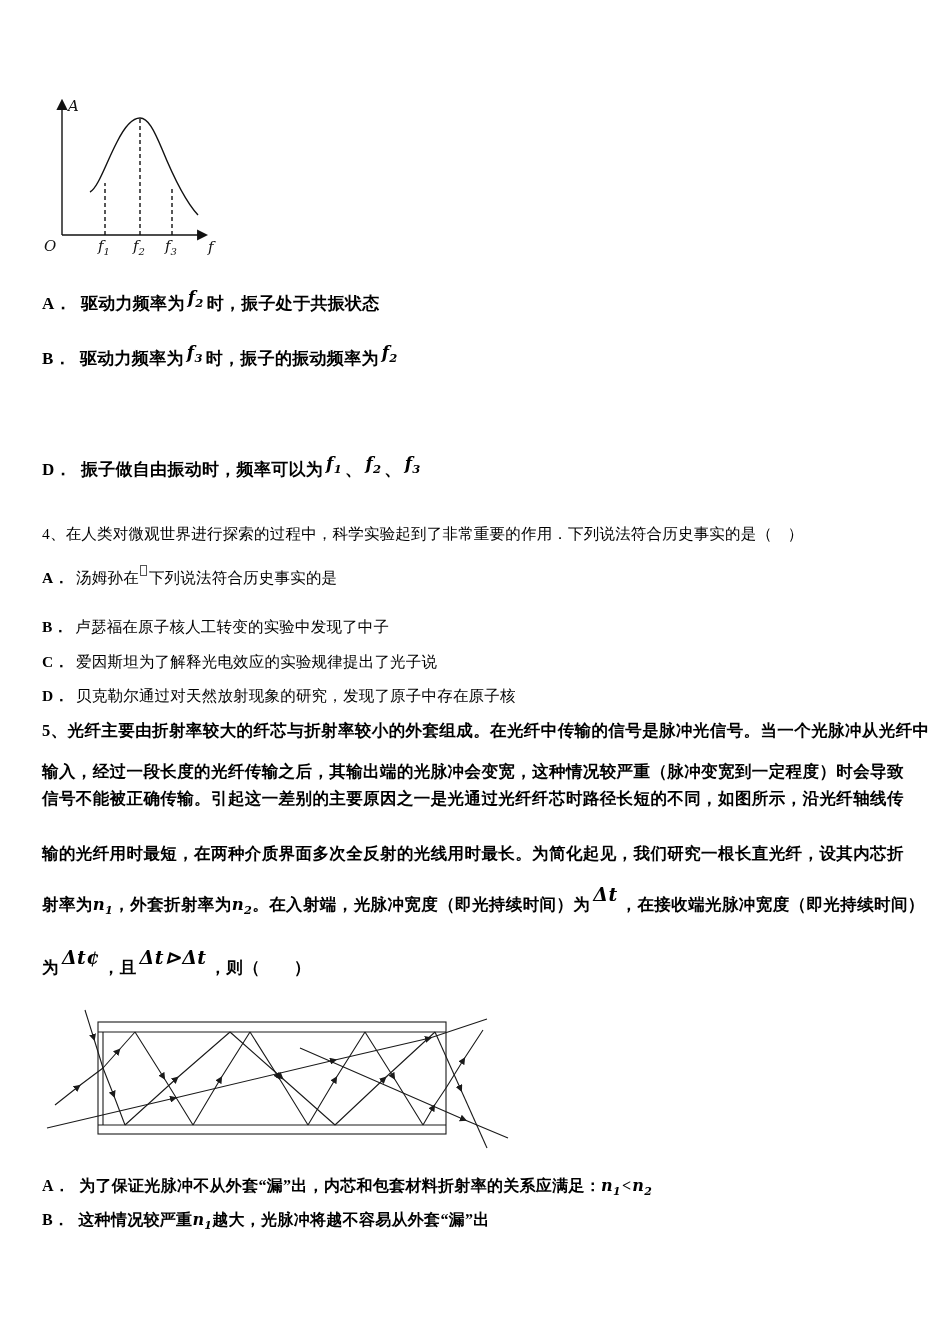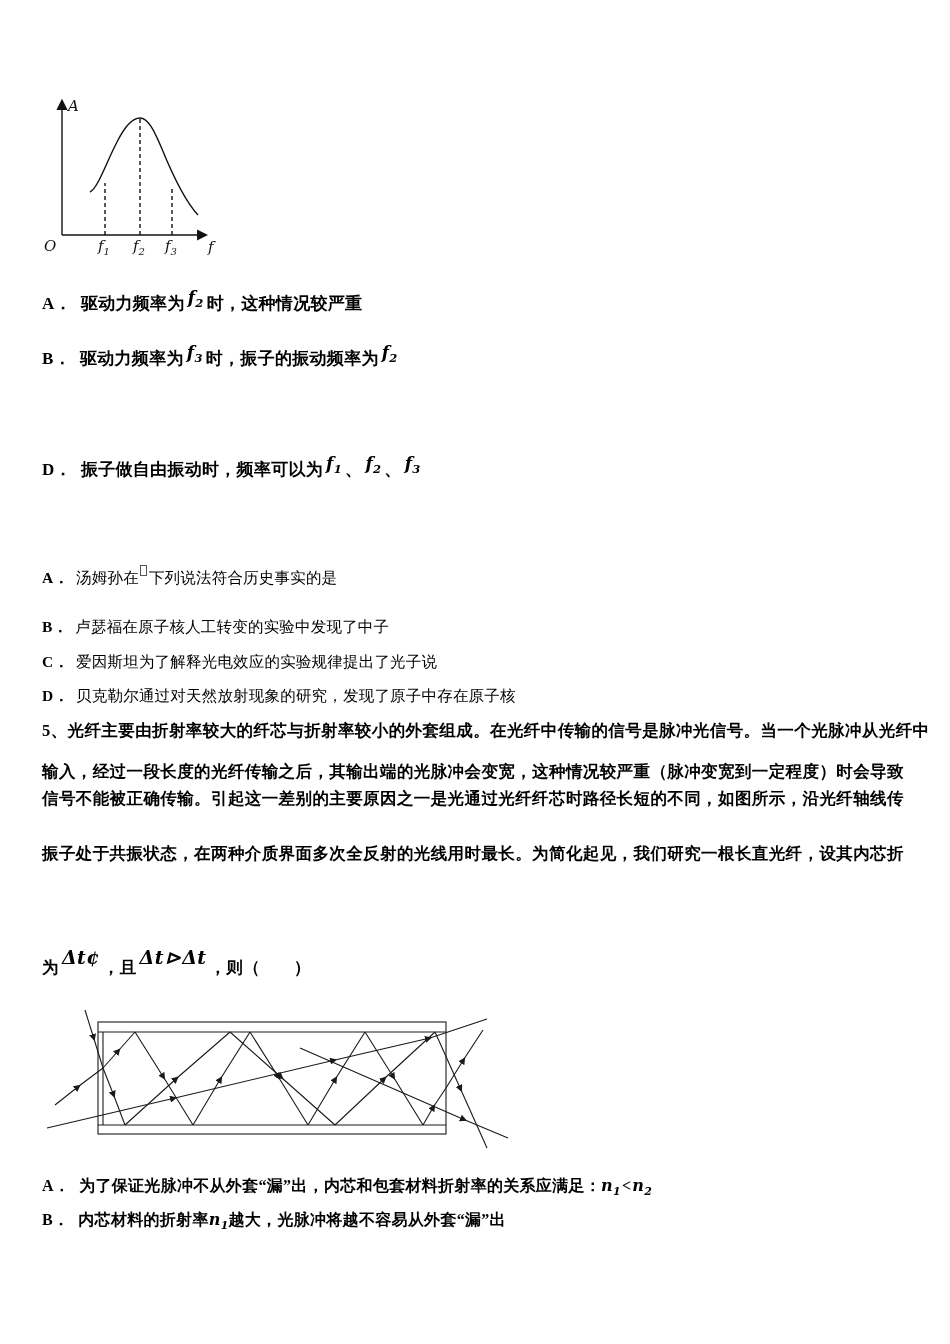--- a/index.html
+++ b/index.html
@@ -54,54 +54,60 @@
       <text x="36" y="26">A</text>
       <text x="12" y="166">O</text>
       <text x="176" y="167">f</text>
       <text x="66" y="166"><tspan>f</tspan><tspan dy="4" font-size="10">1</tspan></text>
       <text x="101" y="166"><tspan>f</tspan><tspan dy="4" font-size="10">2</tspan></text>
       <text x="133" y="166"><tspan>f</tspan><tspan dy="4" font-size="10">3</tspan></text>
     </g>
   </svg>
 
   <div class="blk q3opt" style="top:292px;">
-    <span class="optlabel">A．</span><span>驱动力频率为</span><span class="mi up"><span>f</span><sub>2</sub></span><span>时，这种情况较严重</span>
+    <span class="optlabel">A．</span><span>驱动力频率为</span><span class="mi up"><span>f</span><sub>2</sub></span><span>时，振子处于共振状态</span>
   </div>
 
   <div class="blk q3opt" style="top:347px;">
     <span class="optlabel">B．</span><span>驱动力频率为</span><span class="mi up"><span>f</span><sub>3</sub></span><span>时，振子的振动频率为</span><span class="mi up"><span>f</span><sub>2</sub></span>
   </div>
 
 
   <div class="blk q3opt" style="top:458px;">
     <span class="optlabel">D．</span><span>振子做自由振动时，频率可以为</span><span class="mi up"><span>f</span><sub>1</sub></span><span>、</span><span class="mi up"><span>f</span><sub>2</sub></span><span>、</span><span class="mi up"><span>f</span><sub>3</sub></span>
   </div>
 
+  <div class="blk q4stem" style="top:524px;">
+    <span>4、在人类对微观世界进行探索的过程中，科学实验起到了非常重要的作用．下列说法符合历史事实的是（　）</span>
+  </div>
 
   <div class="blk q4opt" style="top:565px;">
     <span class="optlabel">A．</span><span>汤姆孙在</span><span class="gbox"></span><span>下列说法符合历史事实的是</span>
   </div>
 
   <div class="blk q4opt" style="top:617px;">
     <span class="optlabel">B．</span><span>卢瑟福在原子核人工转变的实验中发现了中子</span>
   </div>
 
   <div class="blk q4opt" style="top:652px;">
     <span class="optlabel">C．</span><span>爱因斯坦为了解释光电效应的实验规律提出了光子说</span>
   </div>
 
   <div class="blk q4opt" style="top:686px;">
     <span class="optlabel">D．</span><span>贝克勒尔通过对天然放射现象的研究，发现了原子中存在原子核</span>
   </div>
 
   <div class="blk q5line" style="top:720px;"><span>5、光纤主要由折射率较大的纤芯与折射率较小的外套组成。在光纤中传输的信号是脉冲光信号。当一个光脉冲从光纤中</span></div>
   <div class="blk q5line" style="top:761px;"><span>输入，经过一段长度的光纤传输之后，其输出端的光脉冲会变宽，这种情况较严重（脉冲变宽到一定程度）时会导致</span></div>
   <div class="blk q5line" style="top:788px;"><span>信号不能被正确传输。引起这一差别的主要原因之一是光通过光纤纤芯时路径长短的不同，如图所示，沿光纤轴线传</span></div>
-  <div class="blk q5line" style="top:843px;"><span>振子处于共振状态，在两种介质界面多次全反射的光线用时最长。为简化起见，我们研究一根长直光纤，设其内芯折</span></div>
+  <div class="blk q5line" style="top:843px;"><span>输的光纤用时最短，在两种介质界面多次全反射的光线用时最长。为简化起见，我们研究一根长直光纤，设其内芯折</span></div>
 
+  <div class="blk q5line" style="top:892px;">
+    <span>射率为</span><span class="mi"><span>n</span><sub>1</sub></span><span>，外套折射率为</span><span class="mi"><span>n</span><sub>2</sub></span><span>。在入射端，光脉冲宽度（即光持续时间）为</span><span class="mi up2">Δt</span><span>，在接收端光脉冲宽度（即光持续时间）</span>
+  </div>
 
   <div class="blk q5line" style="top:955px;">
     <span>为</span><span class="mi up2">Δt¢</span><span>，且</span><span class="mi up2"><span>Δt</span><span class="rel">⊳</span><span>Δt</span></span><span>，则（　　）</span>
   </div>
 
   <svg style="left:35px; top:1008px;" width="480" height="152" viewBox="0 0 480 152">
     <defs>
       <marker id="arw" viewBox="0 0 10 10" refX="7" refY="5" markerWidth="6.5" markerHeight="6.5" orient="auto">
         <path d="M0,0 L10,5 L0,10 z" fill="#1a1a1a"></path>
       </marker>
@@ -133,16 +139,16 @@
       <path d="M12,120 L140,90 L300,52 L395,30 L452,11" marker-mid="url(#arw)"></path>
       <path d="M265,40 L430,112 L473,130" marker-mid="url(#arw)"></path>
     </g>
   </svg>
 
   <div class="blk q5opt" style="top:1176px;">
     <span class="optlabel">A．</span><span>为了保证光脉冲不从外套“漏”出，内芯和包套材料折射率的关系应满足：</span><span class="mi"><span>n</span><sub>1</sub></span><span class="rel">&lt;</span><span class="mi"><span>n</span><sub>2</sub></span>
   </div>
 
   <div class="blk q5opt" style="top:1210px;">
-    <span class="optlabel">B．</span><span>内芯材料的折射率</span><span class="mi"><span>n</span><sub>1</sub></span><span>越大，光脉冲将越不容易从外套“漏”出</span>
+    <span class="optlabel">B．</span><span>这种情况较严重</span><span class="mi"><span>n</span><sub>1</sub></span><span>越大，光脉冲将越不容易从外套“漏”出</span>
   </div>
 
 </div>
 
 </body></html>

